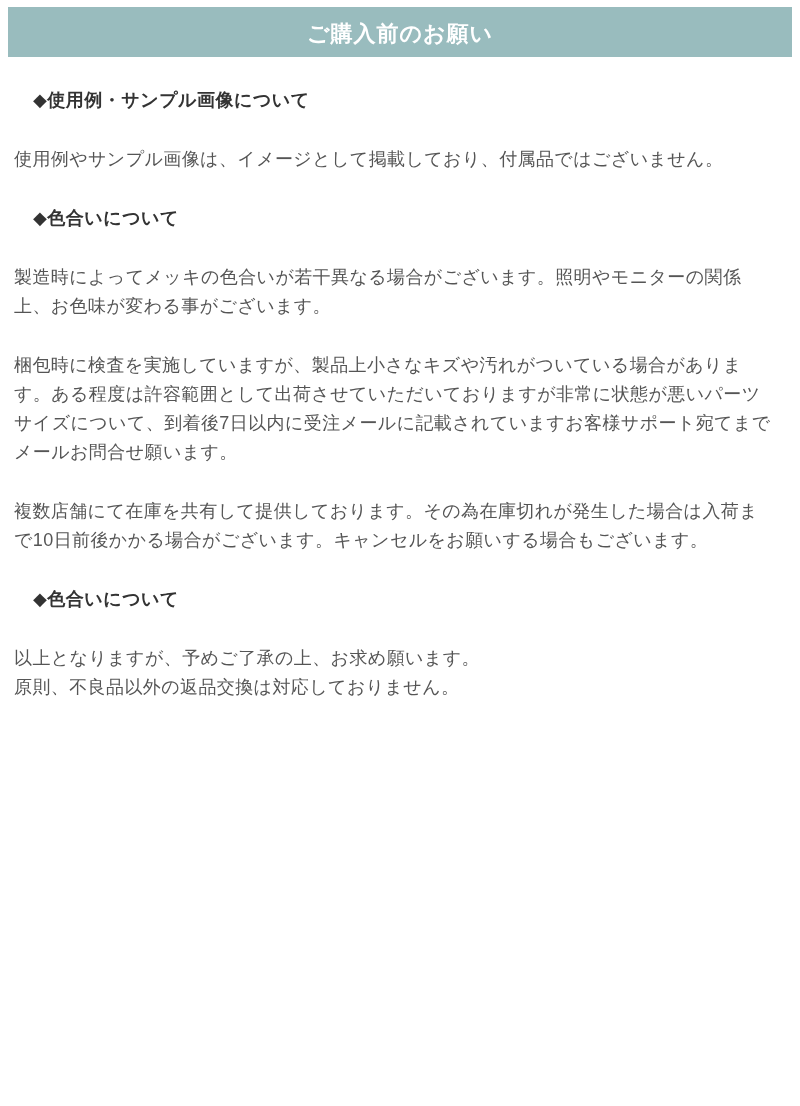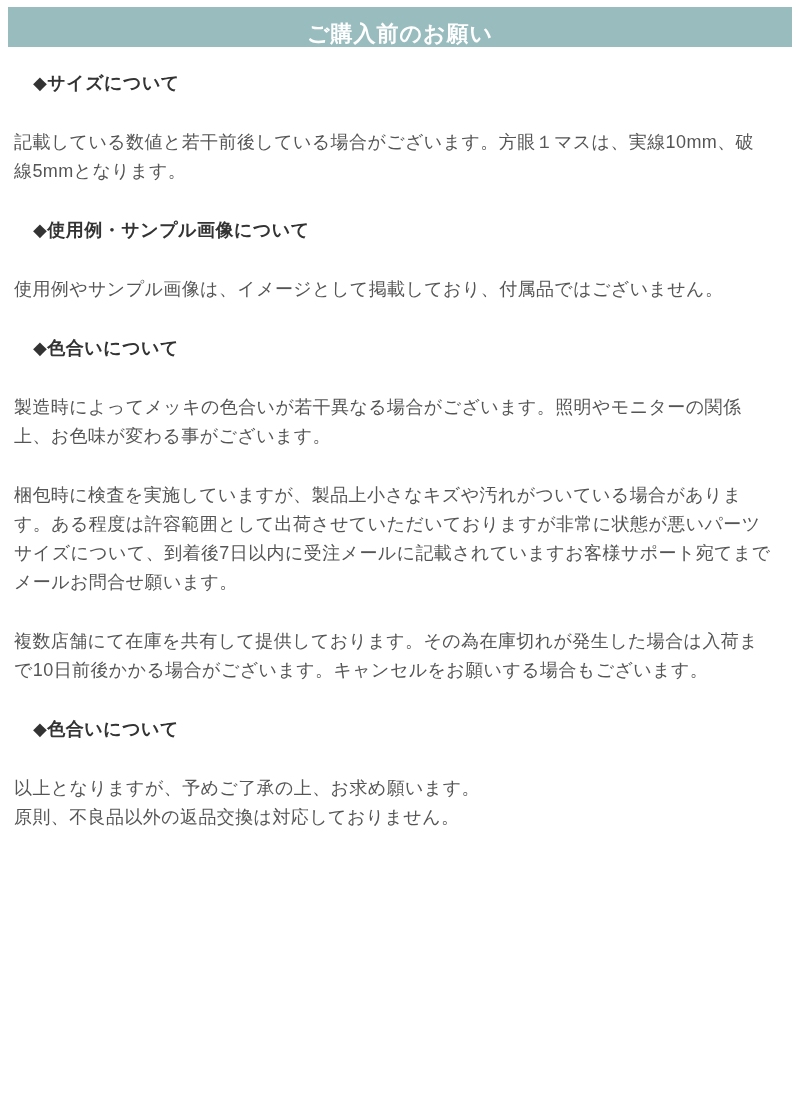--- a/index.html
+++ b/index.html
@@ -9,22 +9,22 @@
     font-family: "Liberation Sans", "DejaVu Sans", sans-serif;
   }
   .page {
     width: 800px;
     min-height: 1106px;
     background: #ffffff;
     box-sizing: border-box;
     overflow: hidden;
   }
   .banner {
-    margin: 7px 8px 22px 8px;
-    height: 40px;
+    margin: 7px 8px 29px 8px;
+    height: 50px;
     line-height: 54px;
     text-align: center;
     font-size: 22px;
     font-weight: bold;
     letter-spacing: 1px;
   }
   .content {
     padding: 0 14px;
   }
   .section-heading {
@@ -56,25 +56,20 @@
 <body>
 
 <div class="page">
 
   <div class="banner" style="background: rgb(153, 188, 190); color: rgb(255, 255, 255);">
     <span>ご購入前のお願い</span>
   </div>
 
   <div class="content">
 
-    <div>
-      <h2 class="section-heading">◆サイズについて</h2>
-      <p class="section-body">記載している数値と若干前後している場合がございます。方眼１マスは、実線10mm、破
-線5mmとなります。</p>
-    </div>
 
     <div>
       <h2 class="section-heading">◆使用例・サンプル画像について</h2>
       <p class="section-body">使用例やサンプル画像は、イメージとして掲載しており、付属品ではございません。</p>
     </div>
 
     <div>
       <h2 class="section-heading">◆色合いについて</h2>
       <p class="section-body">製造時によってメッキの色合いが若干異なる場合がございます。照明やモニターの関係
 上、お色味が変わる事がございます。</p>

